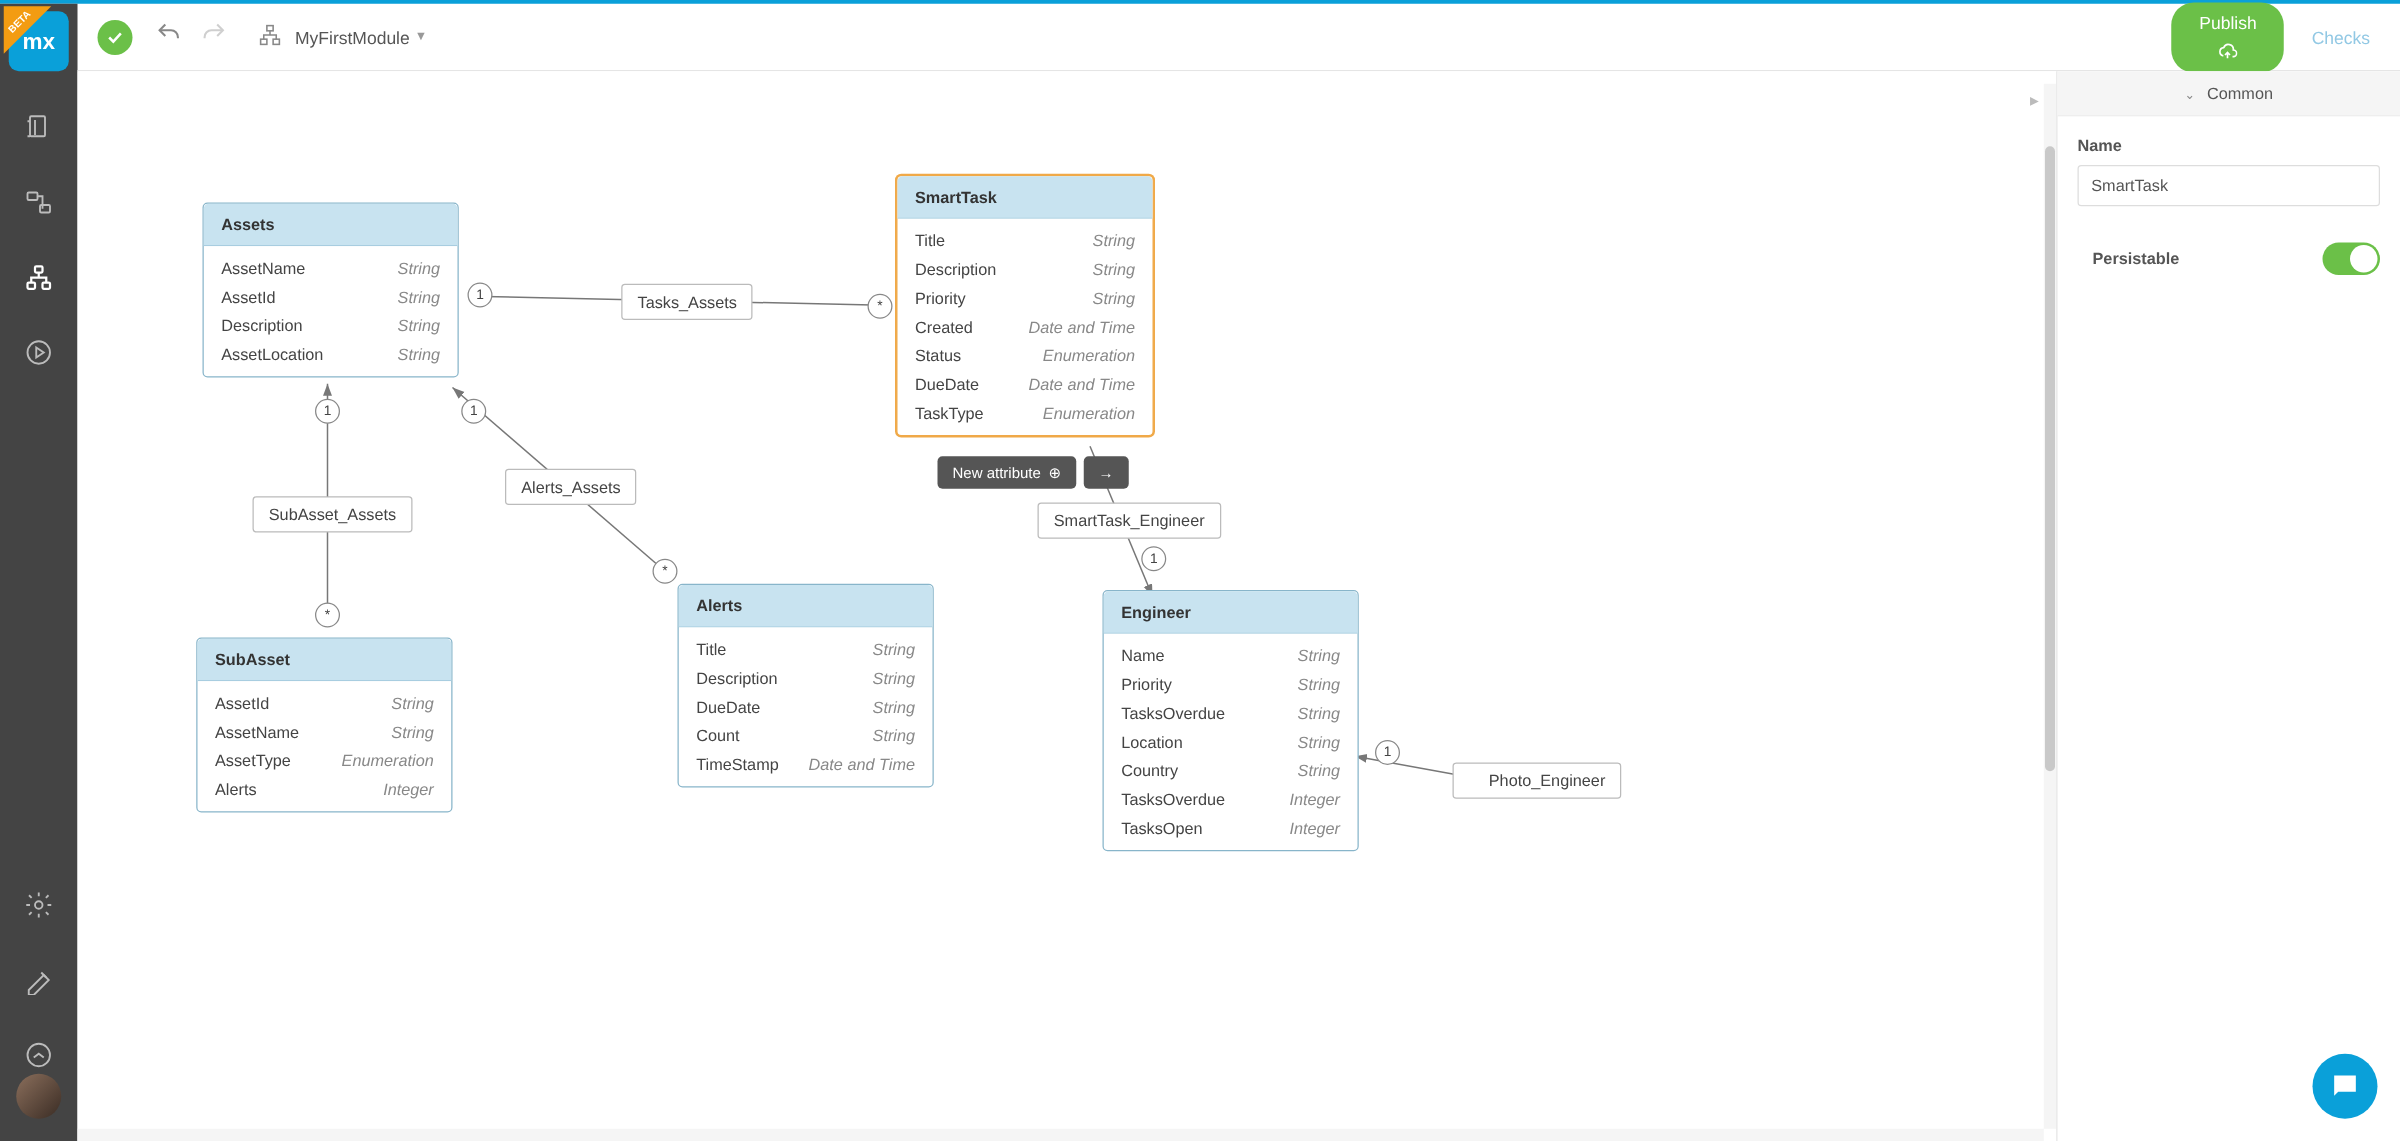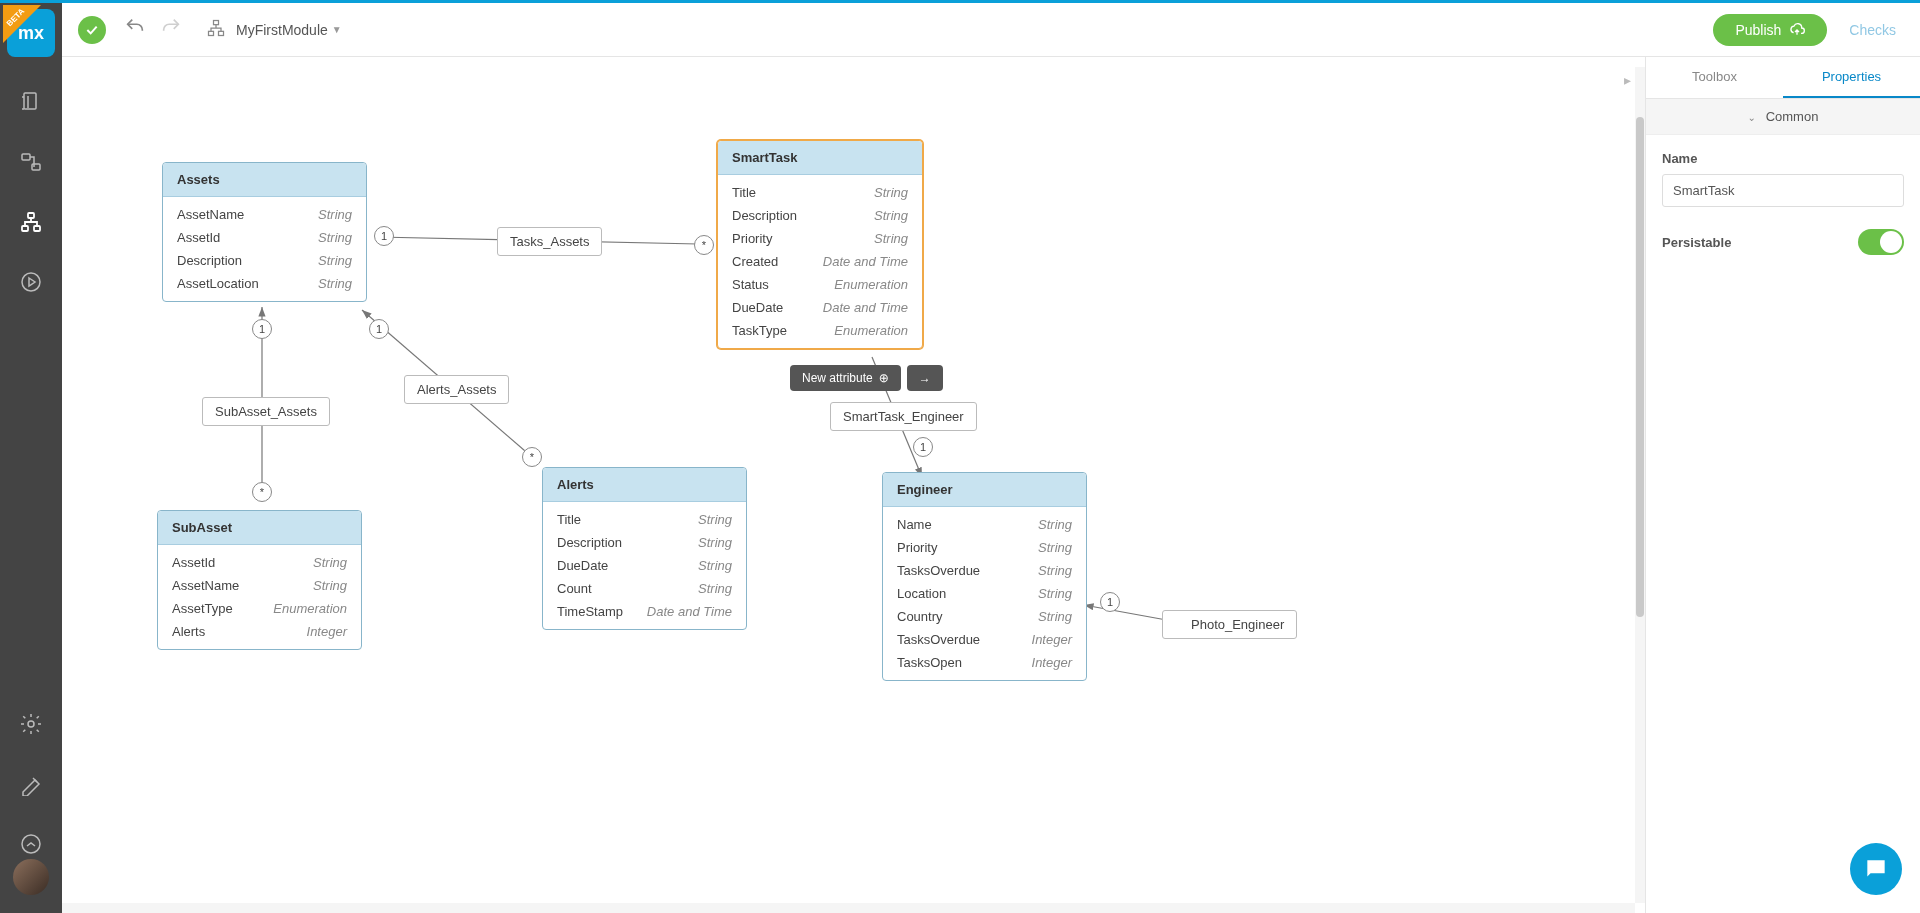--- a/index.html
+++ b/index.html
@@ -13,21 +13,21 @@
 .sidebar-icon.active { color: #fff; }
 .sidebar-spacer { flex: 1; }
 .avatar { width: 36px; height: 36px; border-radius: 50%; background: linear-gradient(135deg, #8b6f5c, #3a2c24); margin-bottom: 18px; }
 .topbar { position: absolute; left: 62px; right: 0; top: 3px; height: 54px; border-bottom: 1px solid #e5e5e5; display: flex; align-items: center; padding: 0 16px; }
 .check-btn { width: 28px; height: 28px; border-radius: 50%; background: #6bc048; display: flex; align-items: center; justify-content: center; color: #fff; margin-right: 18px; }
 .undo-btn, .redo-btn { color: #888; margin-right: 14px; cursor: pointer; font-size: 20px; }
 .diagram-icon-top { margin-left: 10px; margin-right: 10px; color: #888; }
 .module-name { color: #555; font-size: 14px; }
 .dropdown-caret { margin-left: 4px; color: #999; font-size: 10px; }
 .topbar-spacer { flex: 1; }
-.publish-btn { background: #6bc048; color: #fff; border: none; border-radius: 18px; padding: 8px 22px; font-size: 14px; display: flex; align-items: center; gap: 8px; cursor: pointer; }
+.publish-btn { background: #6bc048; color: #fff; border: none; border-radius: 18px; padding: 8px 22px; font-size: 14px; display: flex; align-items: center; gap: 8px; cursor: pointer; flex-direction: column; }
 .checks-btn { color: #91c8e4; font-size: 14px; margin-left: 22px; margin-right: 8px; background: none; border: none; cursor: pointer; }
 .main-canvas { position: absolute; left: 62px; top: 57px; right: 275px; bottom: 0; background: #fff; overflow: hidden; }
 .canvas-scroll-right { position: absolute; right: 0; top: 10px; bottom: 10px; width: 10px; background: #f5f5f5; }
 .canvas-scroll-thumb { position: absolute; right: 1px; top: 50px; width: 8px; height: 500px; background: #c9c9c9; border-radius: 4px; }
 .canvas-scroll-bottom { position: absolute; left: 0; right: 10px; bottom: 0; height: 10px; background: #f5f5f5; }
 .collapse-handle { position: absolute; top: 15px; right: 14px; color: #bbb; cursor: pointer; font-size: 14px; }
 .entity { position: absolute; border: 1px solid #88b5ca; border-radius: 4px; background: #fff; }
 .entity.selected { border: 1px solid #f0a948; box-shadow: 0 0 0 1px #f0a948; }
 .entity-header { background: #c8e3f0; padding: 9px 14px; font-weight: 600; color: #333; border-bottom: 1px solid #a8cde0; border-radius: 4px 4px 0 0; }
 .entity.selected .entity-header { background: #c8e3f0; }
@@ -317,51 +317,47 @@
 
   <div class="card-circle" style="left:312px; top:169px;">1</div>
   <div class="card-circle" style="left:632px; top:178px;">*</div>
   <div class="card-circle" style="left:190px; top:262px;">1</div>
   <div class="card-circle" style="left:190px; top:425px;">*</div>
   <div class="card-circle" style="left:307px; top:262px;">1</div>
   <div class="card-circle" style="left:460px; top:390px;">*</div>
   <div class="card-circle" style="left:851px; top:380px;">1</div>
   <div class="card-circle" style="left:1038px; top:535px;">1</div>
 
-  <div class="action-pill" style="left:728px; top:308px;border-radius:11px;">
+  <div class="action-pill" style="left:688px; top:308px;border-radius:11px;">
     <div class="pill-dark">
       <span>New attribute</span>
       <span>⊕</span>
     </div>
     <div class="pill-dark">
       <span>→</span>
     </div>
   </div>
 
   <div class="collapse-handle">▸</div>
   <div class="canvas-scroll-right">
     <div class="canvas-scroll-thumb"></div>
   </div>
   <div class="canvas-scroll-bottom"></div>
 </div>
 
 <div class="right-panel">
-  <div class="right-tabs">
-    <div class="right-tab">Toolbox</div>
-    <div class="right-tab active">Properties</div>
-  </div>
   <div class="section-collapse">
     <span class="chev">⌄</span>
     <span>Common</span>
   </div>
   <div class="prop-body">
     <div class="prop-label">Name</div>
     <input class="prop-input" value="SmartTask" style="">
     <div class="prop-row">
-      <span class="prop-label" style="margin:0">Persistable</span>
+      <span class="prop-label" style="margin:12px">Persistable</span>
       <div class="toggle">
         <div class="toggle-knob"></div>
       </div>
     </div>
   </div>
   <div class="panel-spacer"></div>
 </div>
 
 <div class="chat-bubble">
   <svg width="26" height="26" viewBox="0 0 24 24" fill="currentColor">

